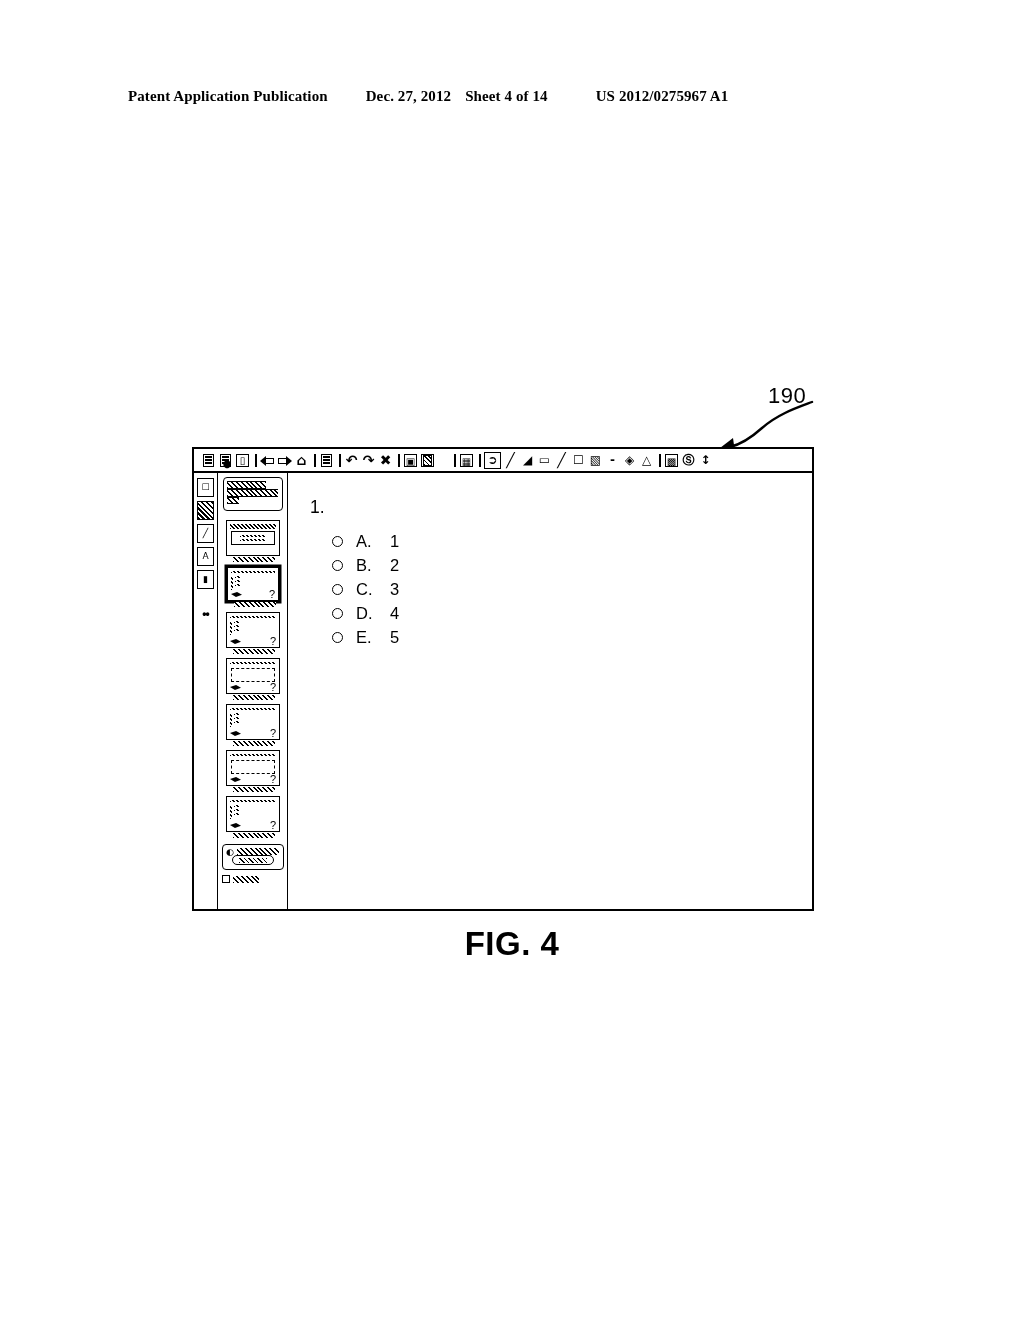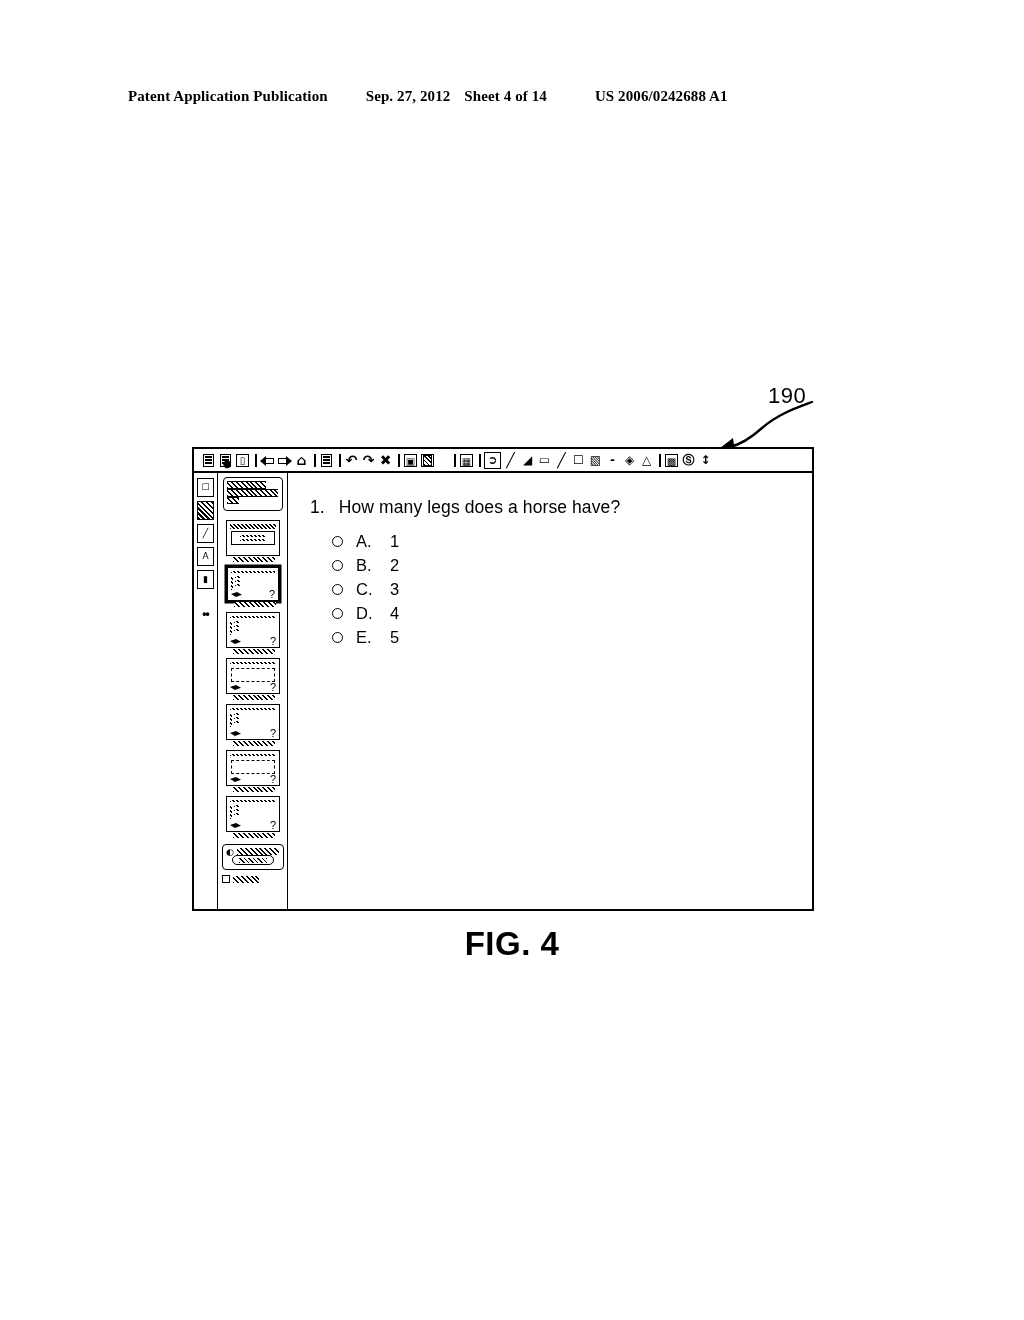--- a/index.html
+++ b/index.html
@@ -380,25 +380,25 @@
     font-size: 33px;
     letter-spacing: 0.5px;
   }
 </style>
 </head>
 <body>
 
 <div class="page-header">
   <span class="ph-pub">Patent Application Publication</span>
   <span class="ph-gap1"></span>
-  <span class="ph-date">Sep. 27, 2012</span>
+  <span class="ph-date">Dec. 27, 2012</span>
   <span class="ph-gap2"></span>
   <span class="ph-sheet">Sheet 4 of 14</span>
   <span class="ph-gap3"></span>
-  <span class="ph-patno">US 2006/0242688 A1</span>
+  <span class="ph-patno">US 2012/0275967 A1</span>
 </div>
 
 <div class="ref-num">190</div>
 <svg class="leader-svg" viewBox="0 0 120 62">
   <path d="M 112 4 C 96 10, 78 16, 62 30 C 52 39, 42 46, 30 49" fill="none" stroke="#000" stroke-width="2.4" stroke-linecap="round"></path>
   <path d="M 33 40 L 20 50 L 35 54 Z" fill="#000"></path>
 </svg>
 
 <div class="app-window">
 
@@ -614,21 +614,20 @@
 
       <div class="thumb-status">
         <div class="ts-check"></div>
         <div class="ts-text"></div>
       </div>
     </div>
 
     <div class="canvas">
       <div class="question">
         <span class="q-num">1.</span>
-        <span class="q-text">How many legs does a horse have?</span>
       </div>
 
       <div class="choices">
         <div class="choice">
           <span class="bubble"></span>
           <span class="c-letter">A.</span>
           <span class="c-value">1</span>
         </div>
         <div class="choice">
           <span class="bubble"></span>

